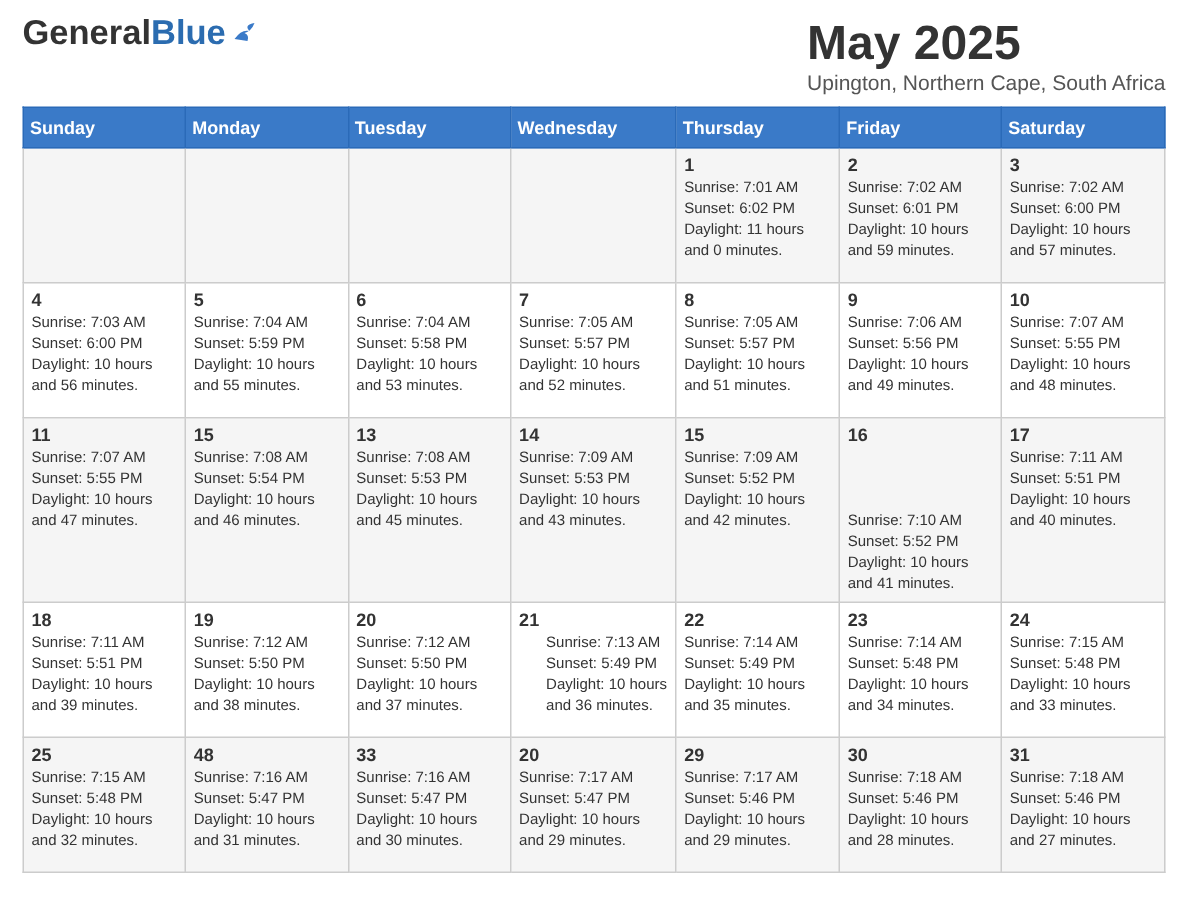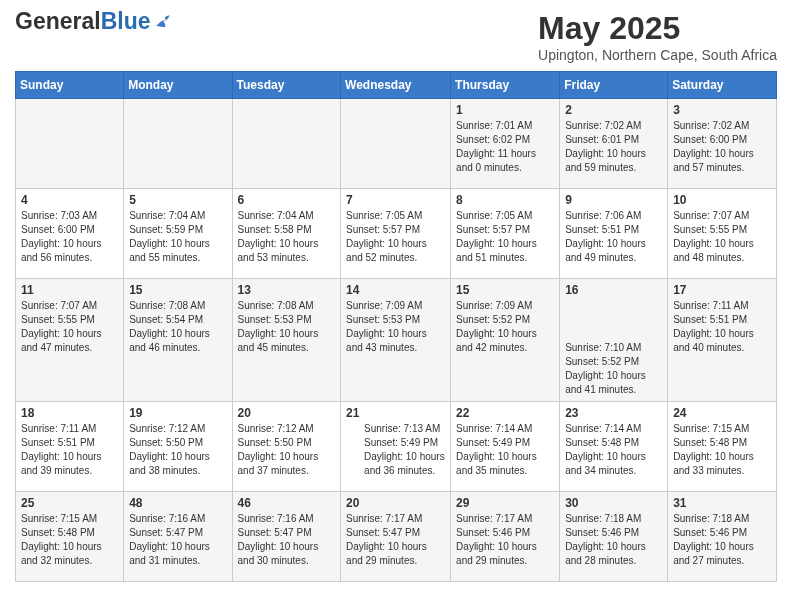--- a/index.html
+++ b/index.html
@@ -188,21 +188,21 @@
           <td>
             <span class="day-number">8</span>
             <div class="day-info" style="white-space: pre-line;">Sunrise: 7:05 AM
 Sunset: 5:57 PM
 Daylight: 10 hours
 and 51 minutes.</div>
           </td>
           <td>
             <span class="day-number">9</span>
             <div class="day-info" style="white-space: pre-line;">Sunrise: 7:06 AM
-Sunset: 5:51 PM
+Sunset: 5:56 PM
 Daylight: 10 hours
 and 49 minutes.</div>
           </td>
           <td>
             <span class="day-number">10</span>
             <div class="day-info" style="white-space: pre-line;">Sunrise: 7:07 AM
 Sunset: 5:55 PM
 Daylight: 10 hours
 and 48 minutes.</div>
           </td>
@@ -318,21 +318,21 @@
 and 32 minutes.</div>
           </td>
           <td>
             <span class="day-number">48</span>
             <div class="day-info" style="white-space: pre-line;">Sunrise: 7:16 AM
 Sunset: 5:47 PM
 Daylight: 10 hours
 and 31 minutes.</div>
           </td>
           <td>
-            <span class="day-number">46</span>
+            <span class="day-number">33</span>
             <div class="day-info" style="white-space: pre-line;">Sunrise: 7:16 AM
 Sunset: 5:47 PM
 Daylight: 10 hours
 and 30 minutes.</div>
           </td>
           <td>
             <span class="day-number">20</span>
             <div class="day-info" style="white-space: pre-line;">Sunrise: 7:17 AM
 Sunset: 5:47 PM
 Daylight: 10 hours

